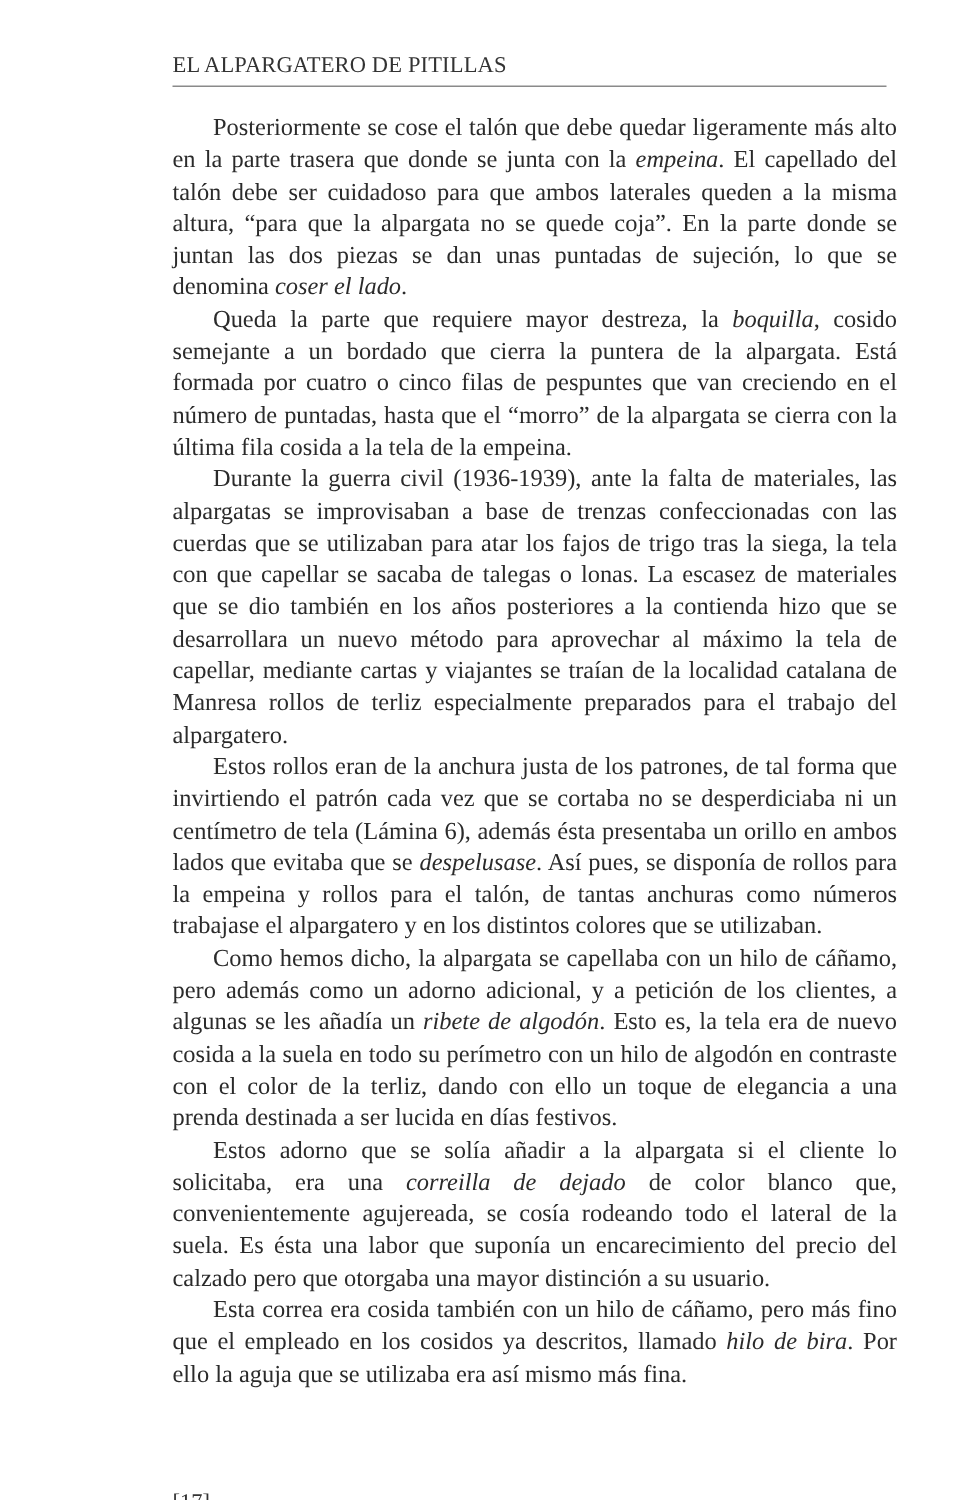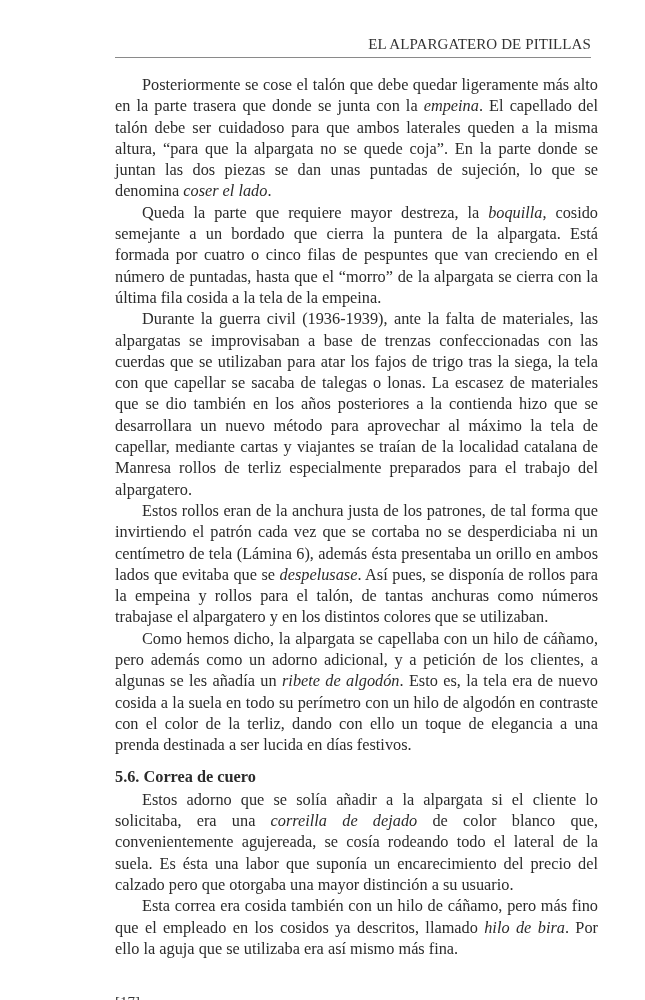--- a/index.html
+++ b/index.html
@@ -1,19 +1,19 @@
 <!DOCTYPE html>
 <html><head>
 <meta charset="utf-8">
 <style>
   html, body { margin: 0; padding: 0; background: #ffffff; }
   body { width: 645px; height: 1000px; position: relative; overflow: hidden;
          font-family: "Liberation Serif", "DejaVu Serif", serif; color: #2b2b2b; }
   .page { position: absolute; left: 115px; top: 0; width: 483px; }
-  .running-head { position: absolute; top: 36px; left: 0; width: 476px; text-align: right;
+  .running-head { position: absolute; top: 36px; left: 0; width: 476px; text-align: left;
                   font-size: 15px; letter-spacing: 0.1px; color: #333; }
   .head-rule { position: absolute; top: 57px; left: 0; width: 476px; height: 0;
                border-top: 1.5px solid #8a8a8a; }
   .body { position: absolute; top: 74px; left: 0; width: 483px; font-size: 16.3px;
           line-height: 21.3px; text-align: justify; hyphens: manual; }
   .body p { margin: 0; text-indent: 27px; }
   .body h3 { margin: 10px 0 2px 0; font-size: 16.3px; font-weight: bold; line-height: 21.3px; }
   .body em { font-style: italic; }
   .footer { position: absolute; top: 957px; left: 0; width: 483px; font-size: 15px; color: #333; }
   .footer .left { position: absolute; left: 0; margin-top: 37px; }
@@ -27,21 +27,20 @@
   <div class="head-rule"></div>
 
   <div class="body">
     <div>
         <p><span>Posteriormente se cose el talón que debe quedar ligeramente más alto en la parte trasera que donde se junta con la </span><em>empeina</em><span>. El capellado del talón debe ser cuidadoso para que ambos laterales queden a la misma altura, “para que la alpargata no se quede coja”. En la parte donde se juntan las dos piezas se dan unas puntadas de sujeción, lo que se denomina </span><em>coser el lado</em><span>.</span></p>
         <p><span>Queda la parte que requiere mayor destreza, la </span><em>boquilla</em><span>, cosido semejante a un bordado que cierra la puntera de la alpargata. Está formada por cuatro o cinco filas de pespuntes que van creciendo en el número de puntadas, hasta que el “morro” de la alpargata se cierra con la última fila cosida a la tela de la empeina.</span></p>
         <p><span>Durante la guerra civil (1936-1939), ante la falta de materiales, las alpargatas se improvisaban a base de trenzas confeccionadas con las cuerdas que se utilizaban para atar los fajos de trigo tras la siega, la tela con que capellar se sacaba de talegas o lonas. La escasez de materiales que se dio también en los años posteriores a la contienda hizo que se desarrollara un nuevo método para aprovechar al máximo la tela de capellar, mediante cartas y viajantes se traían de la localidad catalana de Manresa rollos de terliz especialmente preparados para el trabajo del alpargatero.</span></p>
         <p><span>Estos rollos eran de la anchura justa de los patrones, de tal forma que invirtiendo el patrón cada vez que se cortaba no se desperdiciaba ni un centímetro de tela (Lámina 6), además ésta presentaba un orillo en ambos lados que evitaba que se </span><em>despelusase</em><span>. Así pues, se disponía de rollos para la empeina y rollos para el talón, de tantas anchuras como números trabajase el alpargatero y en los distintos colores que se utilizaban.</span></p>
         <p><span>Como hemos dicho, la alpargata se capellaba con un hilo de cáñamo, pero además como un adorno adicional, y a petición de los clientes, a algunas se les añadía un </span><em>ribete de algodón</em><span>. Esto es, la tela era de nuevo cosida a la suela en todo su perímetro con un hilo de algodón en contraste con el color de la terliz, dando con ello un toque de elegancia a una prenda destinada a ser lucida en días festivos.</span></p>
       </div>
-    <h3>5.6. Correa de cuero</h3>
     <div>
         <p><span>Estos adorno que se solía añadir a la alpargata si el cliente lo solicitaba, era una </span><em>correilla de dejado</em><span> de color blanco que, convenientemente agujereada, se cosía rodeando todo el lateral de la suela. Es ésta una labor que suponía un encarecimiento del precio del calzado pero que otorgaba una mayor distinción a su usuario.</span></p>
         <p><span>Esta correa era cosida también con un hilo de cáñamo, pero más fino que el empleado en los cosidos ya descritos, llamado </span><em>hilo de bira</em><span>. Por ello la aguja que se utilizaba era así mismo más fina.</span></p>
       </div>
 
   </div>
 
   <div class="footer">
     <span class="left">[17]</span>
     <span class="right">321</span>

